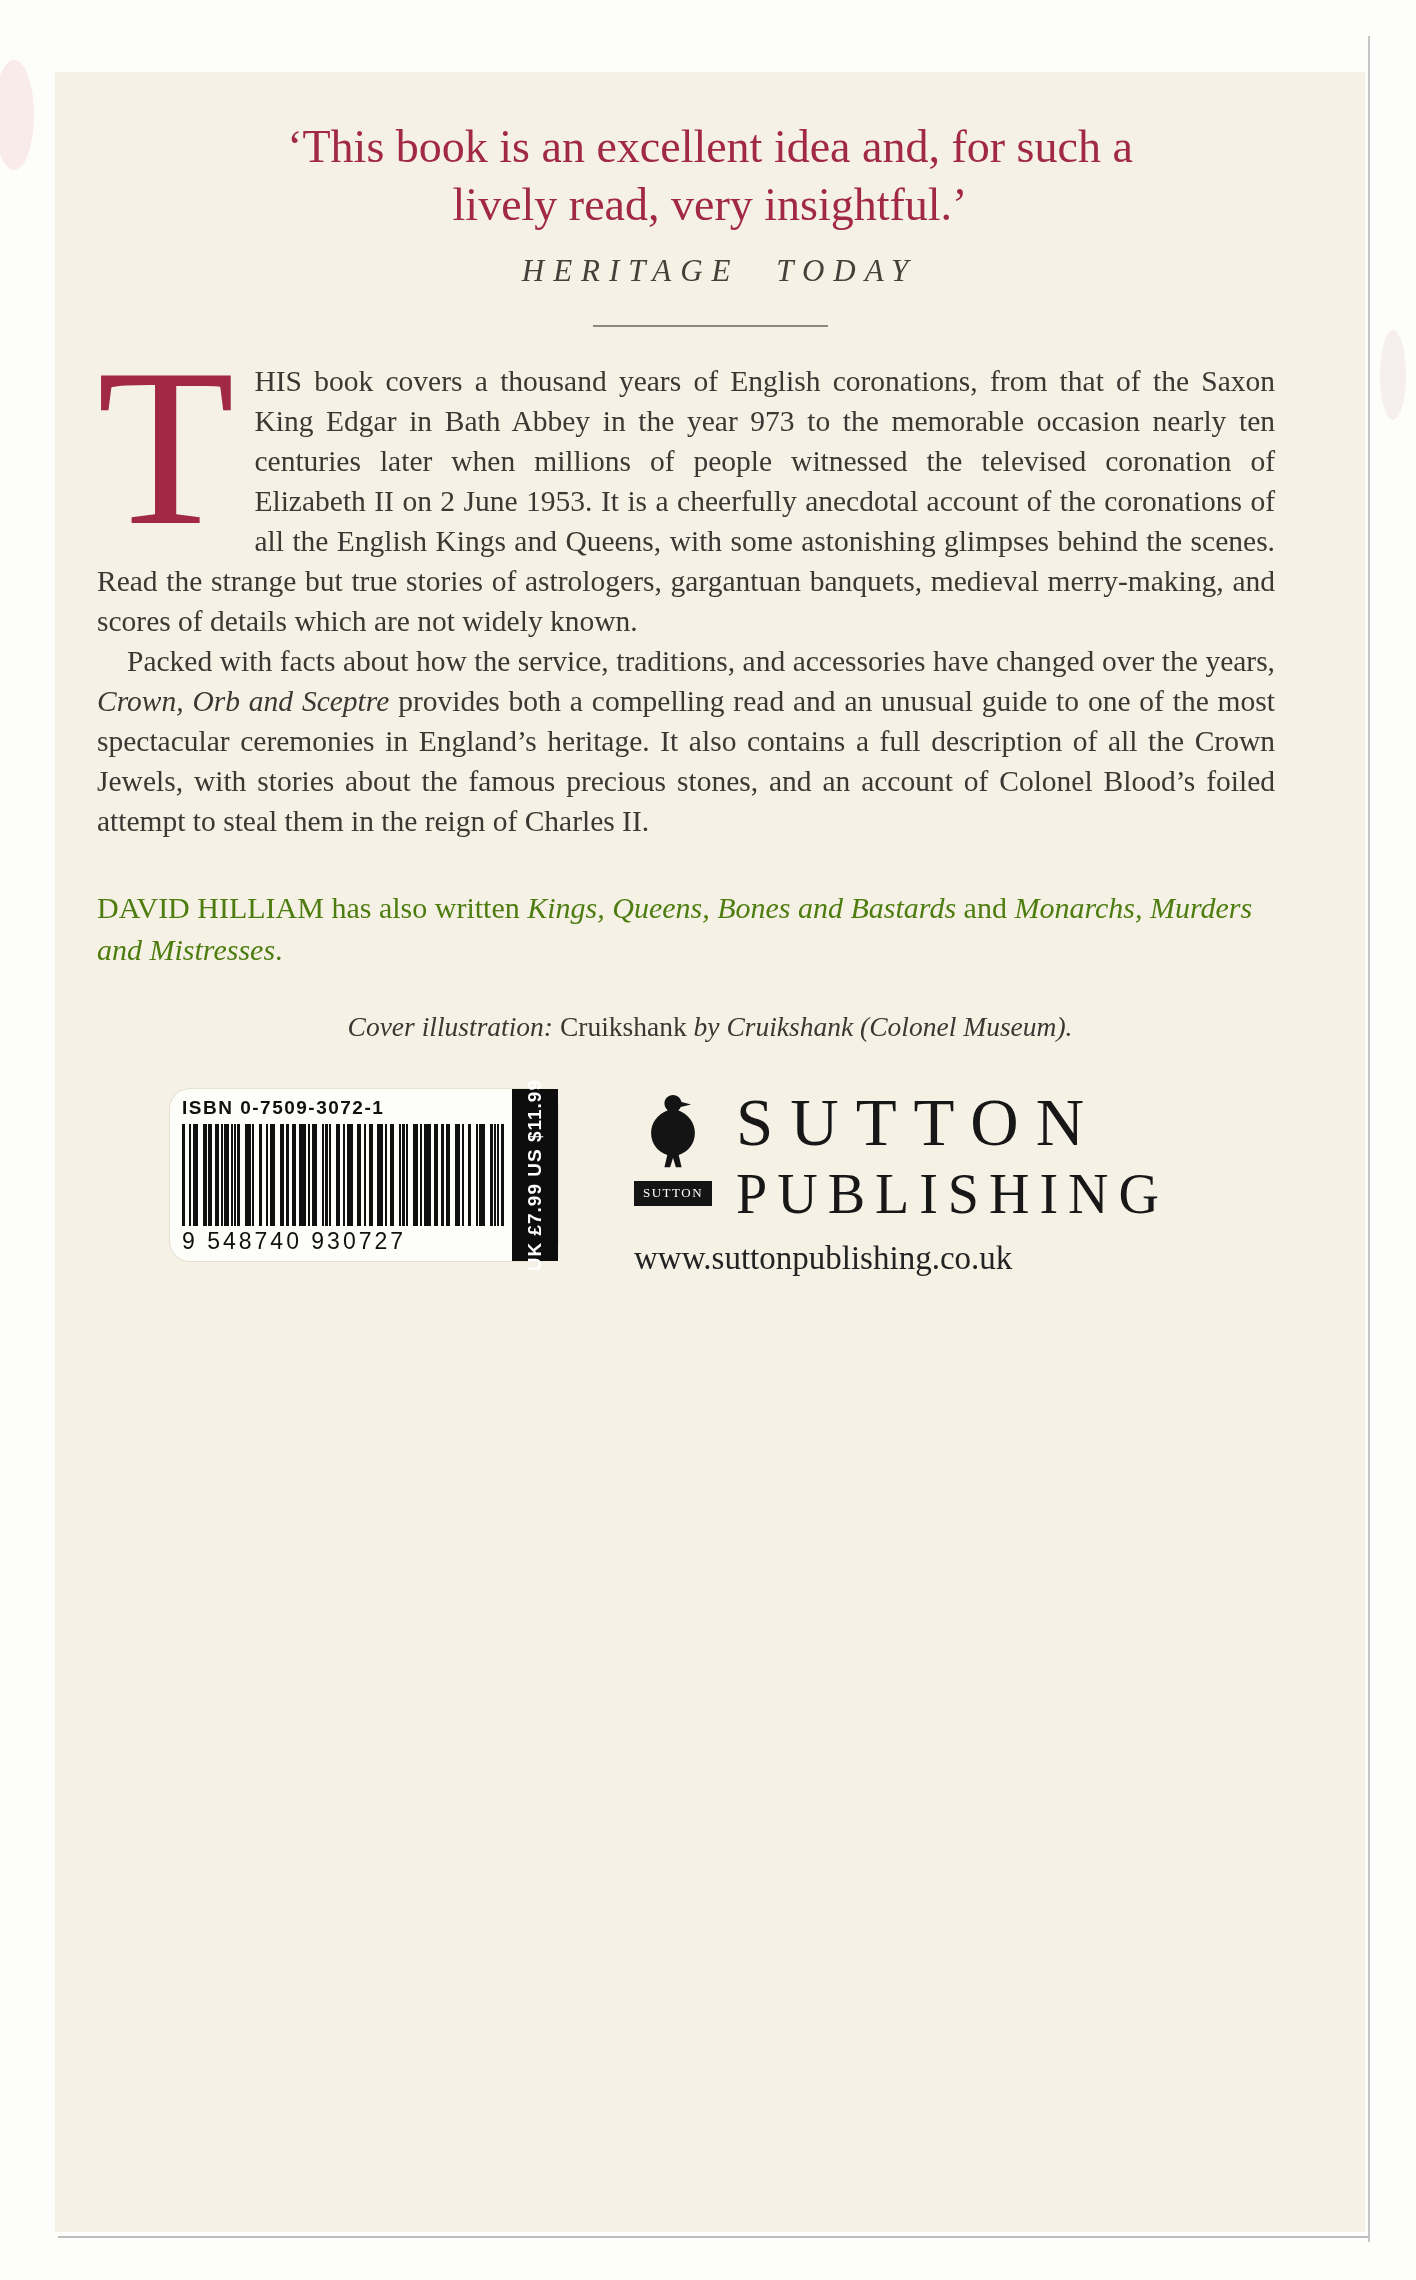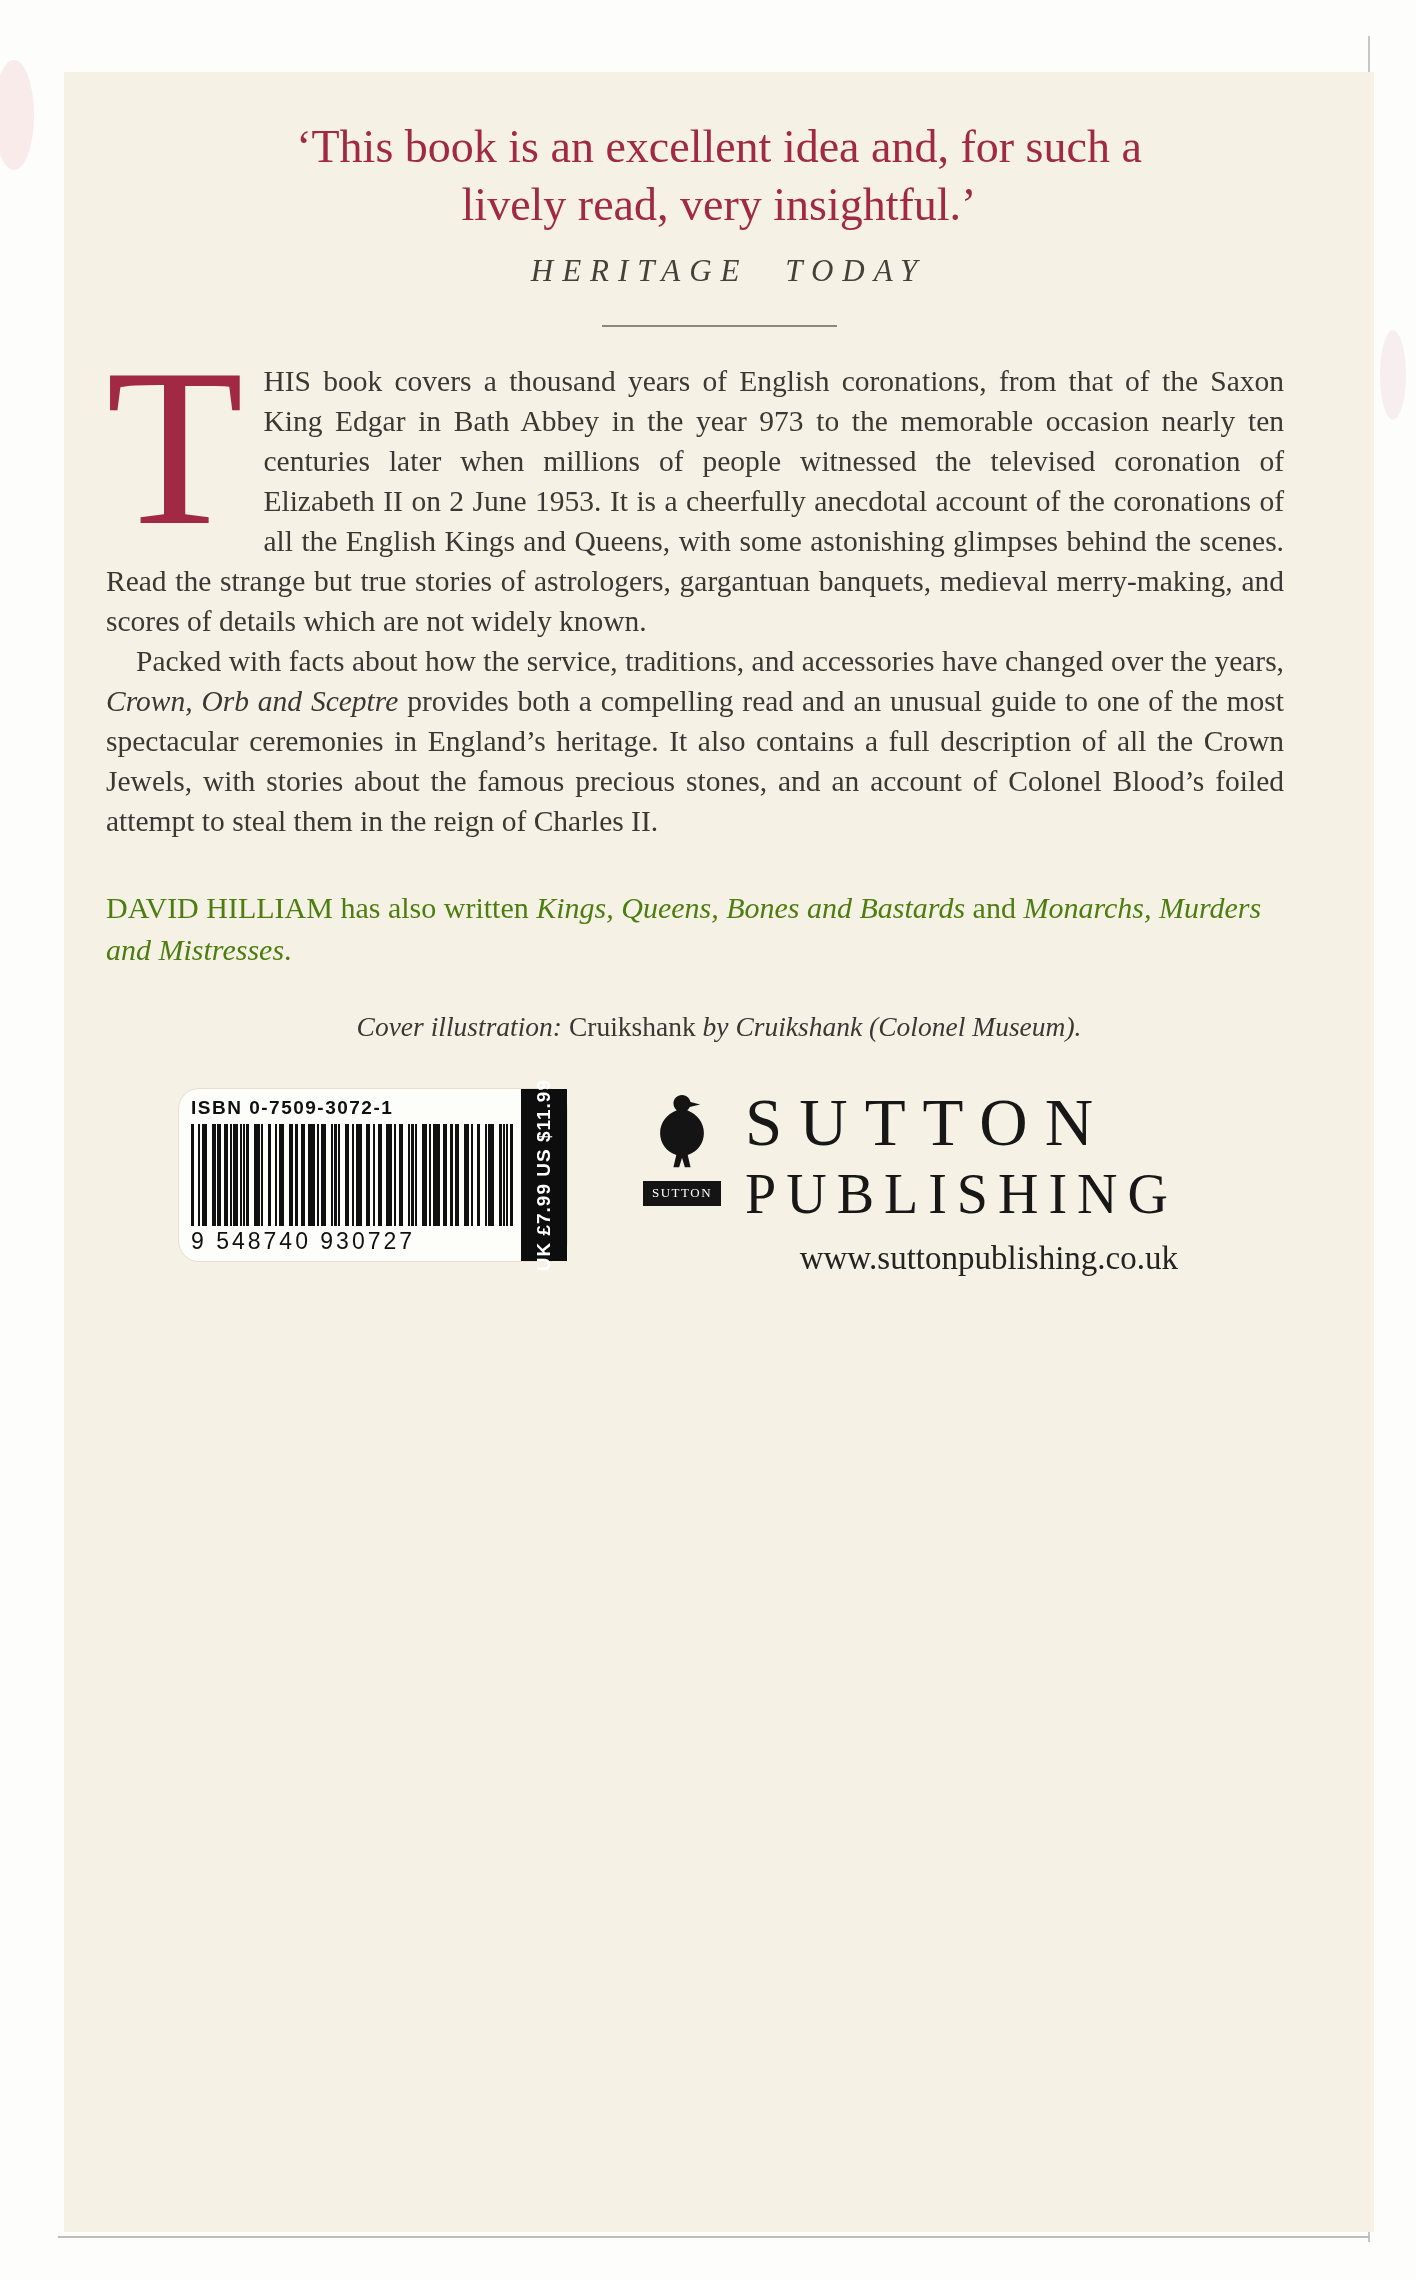--- a/index.html
+++ b/index.html
@@ -12,21 +12,21 @@
   }
   
   .scan-line-right { position:absolute; left:1368px; top:36px; height:2206px; width:2px; background:#c6c6c6; }
   .scan-line-bottom { position:absolute; left:58px; top:2236px; width:1312px; height:2px; background:#bdbdbd; }
   .smudge { position:absolute; border-radius:50%; pointer-events:none; }
   .smudge.pink1 { left:-6px; top:60px; width:40px; height:110px; background:#f6e3e3; opacity:.7; }
   .smudge.pink2 { left:1380px; top:330px; width:26px; height:90px; background:#f3e6e6; opacity:.6; }
   .speck { position:absolute; width:6px; height:6px; border-radius:50%; background:#8c8880; opacity:.75; }
 
   .cover {
-    position:absolute; left:64px; top:72px;
+    position:absolute; left:55px; top:72px;
     width:1310px; height:2160px;
     background:#f5f1e5;
     color:#3c3732;
   }
 
   .quote {
     margin:46px auto 0;
     width:960px;
     text-align:center;
     color:#a12944;
@@ -142,21 +142,21 @@
   .emblem-box {
     margin-top:4px;
     background:#141414; color:#fff;
     font-size:13px; letter-spacing:1.5px;
     padding:3px 8px 4px;
     border:1px solid #141414;
   }
   .pub-text { margin-left:24px; }
   .pub-name { font-size:67px; letter-spacing:17px; line-height:1; color:#171717; }
   .pub-sub  { font-size:56px; letter-spacing:10px; line-height:1.1; margin-top:8px; color:#171717; }
-  .pub-url  { text-align:right; font-size:33px; margin-top:14px; color:#232323; }
+  .pub-url  { text-align:left; font-size:33px; margin-top:14px; color:#232323; }
 </style>
 </head>
 <body>
 
 <div class="smudge pink1"></div>
 <div class="smudge pink2"></div>
 <div class="scan-line-right"></div>
 <div class="scan-line-bottom"></div>
 <div class="speck" style="left:78px; top:207px;"></div>
 <div class="speck" style="left:117px; top:209px;"></div>

